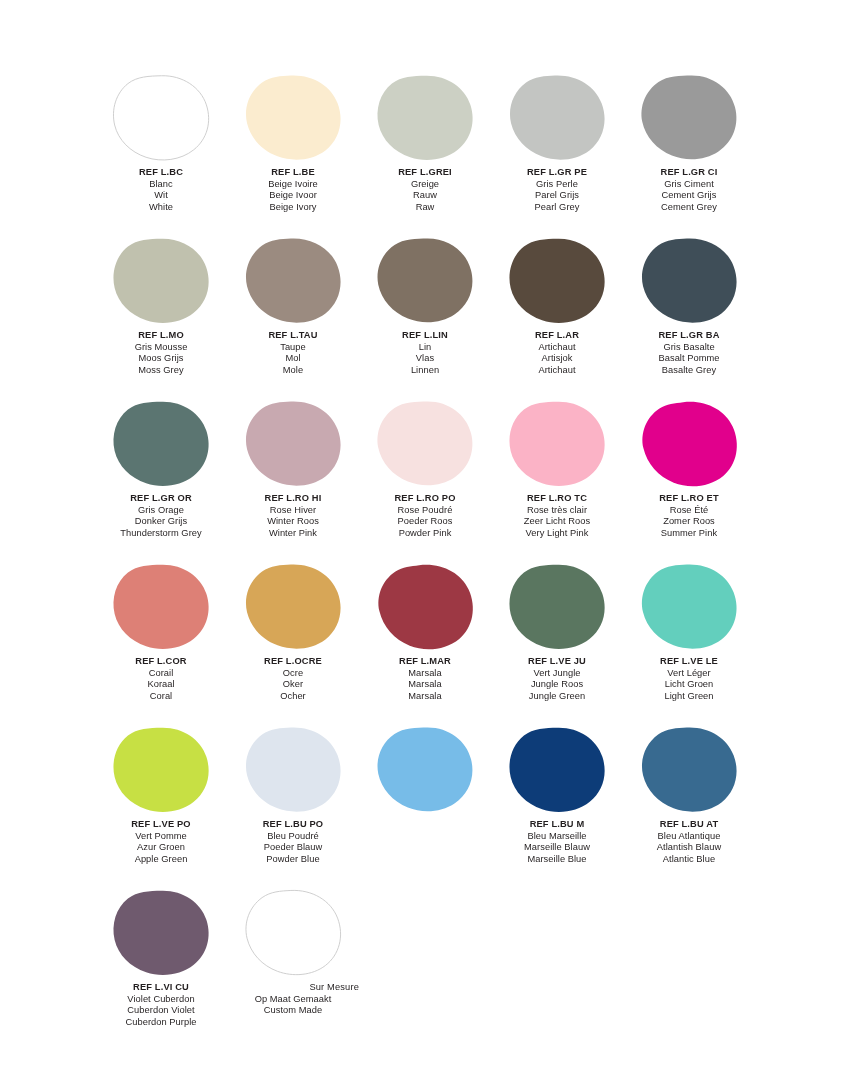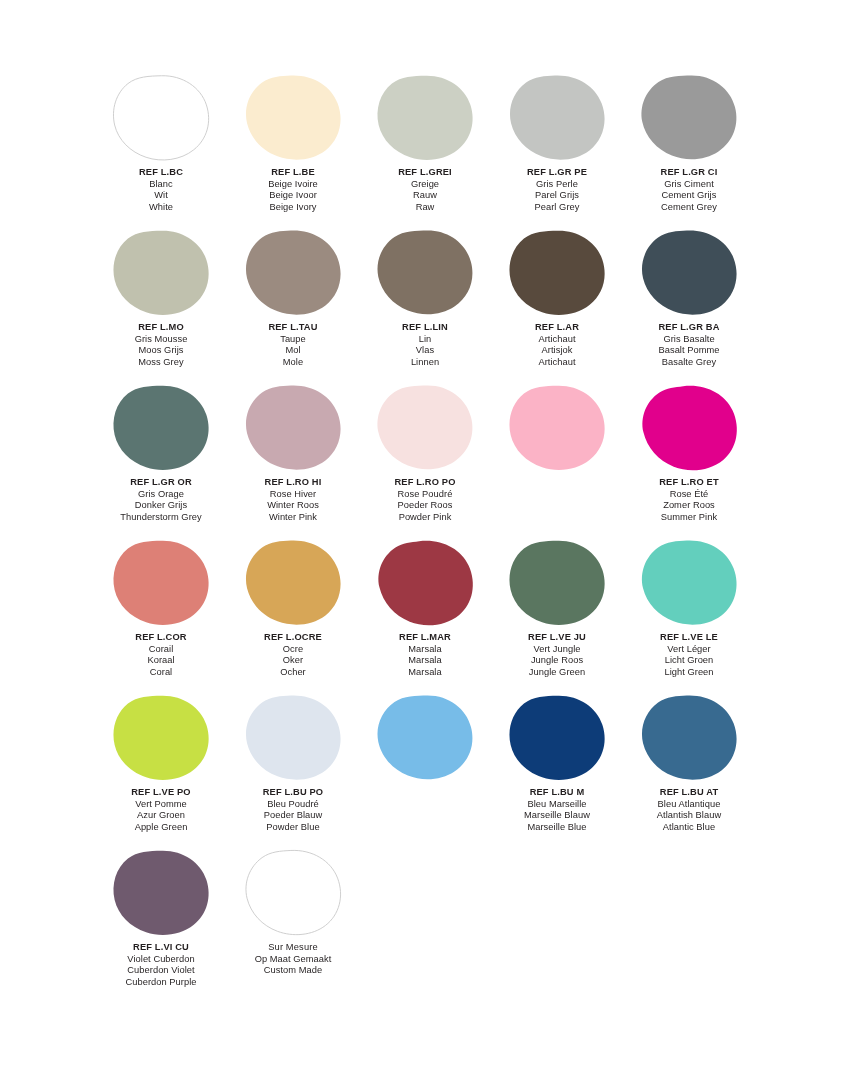--- a/index.html
+++ b/index.html
@@ -22,21 +22,21 @@
     width: 846px;
     height: 1076px;
     box-sizing: border-box;
     padding: 74px 0 0 0;
   }
 
   .swatch-grid {
     display: grid;
     grid-template-columns: repeat(5, 132px);
     justify-content: center;
-    row-gap: 0px;
+    row-gap: 8px;
     margin-left: 4px;
   }
 
   .swatch-cell {
     width: 132px;
     height: 155px;
     display: flex;
     flex-direction: column;
     align-items: center;
     box-sizing: border-box;
@@ -75,20 +75,21 @@
     font-weight: normal;
     letter-spacing: 0.05px;
     white-space: nowrap;
   }
 
   .swatch-ref:empty,
   .swatch-name:empty { display: none; }
 
   .ref-plain {
     font-weight: normal;
+    text-align: right;
   }
 </style>
 </head>
 <body>
 
 <div id="swatch-sheet">
   <div class="swatch-grid" id="swatch-grid">
       <div class="swatch-cell">
         <div class="blob-wrap">
           <svg viewBox="0 0 100 90">
@@ -257,20 +258,26 @@
           <div class="swatch-name">Poeder Roos</div>
           <div class="swatch-name">Powder Pink</div>
         </div>
       </div>
       <div class="swatch-cell">
         <div class="blob-wrap">
           <svg viewBox="0 0 100 90">
             <path d="M50.5,1.8 C72,1.2 90.5,13.5 96.4,31.5 C102.2,49.2 96.9,66.8 83.5,77.5 C70.2,88.2 50.5,90.5 34.8,85.2 C18.6,79.8 6.2,67.5 2.6,52.2 C-1.2,36.1 4.1,19.4 16.2,9.8 C25.6,2.4 38.2,2.1 50.5,1.8 Z" fill="#fbb3c6" stroke="none"></path>
           </svg>
         </div>
+        <div class="swatch-labels">
+          <div class="swatch-ref">REF L.RO TC</div>
+          <div class="swatch-name">Rose très clair</div>
+          <div class="swatch-name">Zeer Licht Roos</div>
+          <div class="swatch-name">Very Light Pink</div>
+        </div>
       </div>
       <div class="swatch-cell">
         <div class="blob-wrap">
           <svg viewBox="0 0 100 90">
             <path d="M44.0,2.2 C66.0,-0.6 86.6,9.6 94.6,27.0 C103.0,45.2 99.0,66.0 85.0,77.6 C71.0,89.2 50.2,90.8 34.4,84.6 C18.8,78.4 7.0,65.0 3.4,49.4 C-0.2,33.8 6.2,17.6 19.8,8.6 C27.2,3.7 35.6,3.3 44.0,2.2 Z" fill="#e1008c" stroke="none"></path>
           </svg>
         </div>
         <div class="swatch-labels">
           <div class="swatch-ref">REF L.RO ET</div>
           <div class="swatch-name">Rose Été</div>

